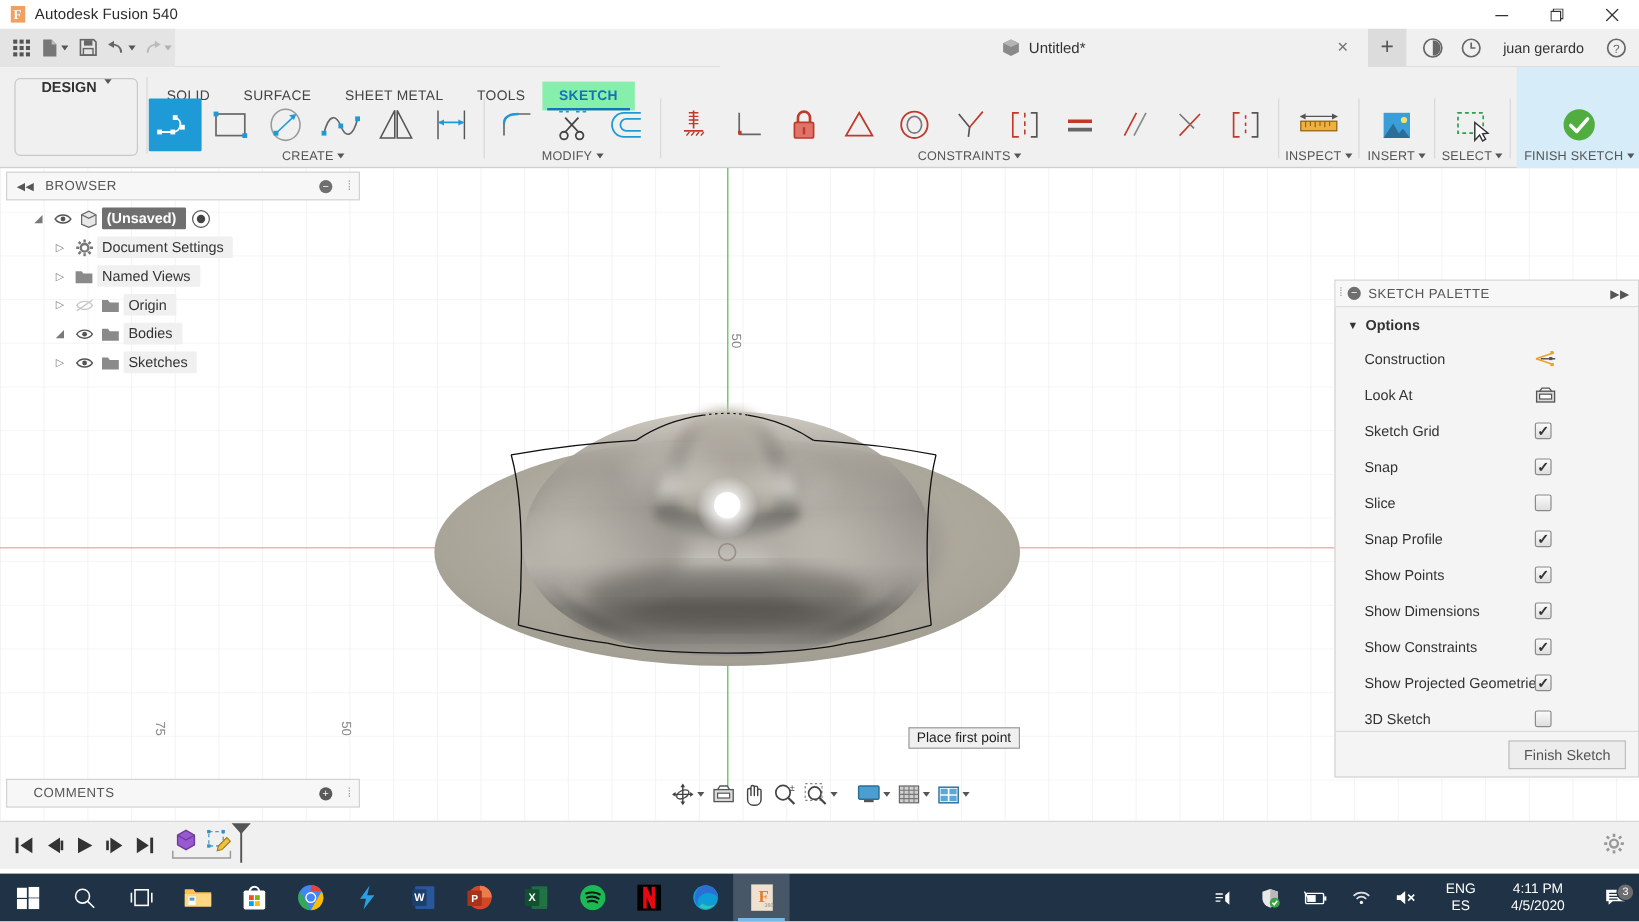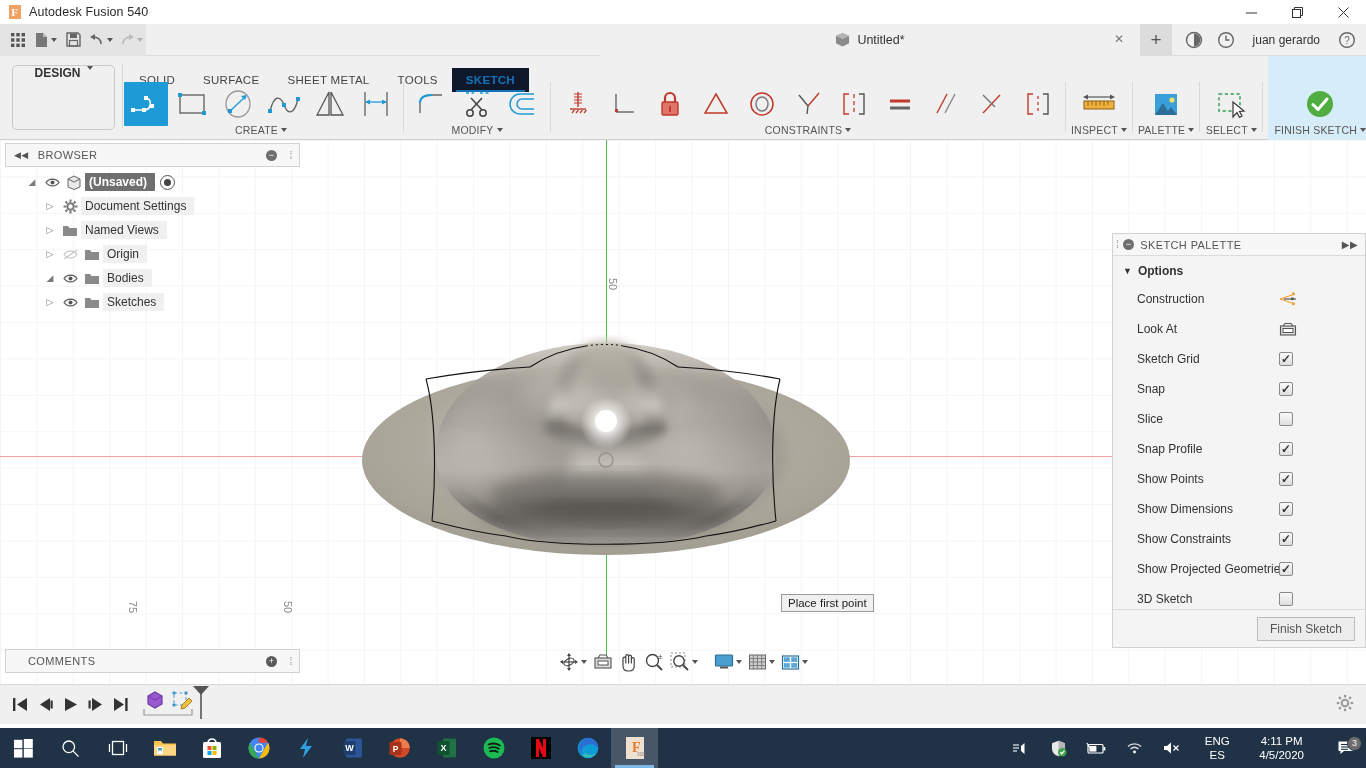--- a/index.html
+++ b/index.html
@@ -79,21 +79,21 @@
     display:flex; align-items:flex-start; justify-content:center; gap:6px;
     font-size:12px; font-weight:bold; color:#333; cursor:pointer;
   }
   .ribdivider { position:absolute; top:8px; width:1px; height:64px; background:#d8d8d8;}
 
   .tabrow { position:absolute; left:125px; top:0; height:24px; display:flex; align-items:flex-end;margin-top:12px;}
   .rtab {
     padding:4px 14px 4px; font-size:11.5px; color:#444; cursor:pointer;
     letter-spacing:.3px; position:relative; height:24px; line-height:16px;
   }
-  .rtab.active { background:#0f172a; color:#1473b8; font-weight:bold; }
+  .rtab.active { background:#86efac; color:#1473b8; font-weight:bold; }
   .rtab.active::after { content:""; position:absolute; left:4px; right:4px; bottom:0; height:2px; background:#1473b8;}
 
   .toolrow { position:absolute; left:124px; top:26px; height:58px; display:flex; align-items:flex-start;}
   .grp { display:flex; flex-direction:column; align-items:center; height:58px; position:relative;}
   .grp-icons { display:flex; align-items:center; height:44px; gap:2px;}
   .grp-label {
     font-size:10.5px; color:#555; display:flex; align-items:center; gap:3px;
     letter-spacing:.2px; margin-top:-2px;
   }
   .tool {
@@ -597,21 +597,21 @@
           <div class="tool">
             <svg width="34" height="32" viewBox="0 0 34 32">
               <rect x="6" y="6" width="22" height="21" fill="#3a9fd8"></rect>
               <circle cx="23" cy="12" r="2.6" fill="#f6e06a"></circle>
               <polygon points="6,27 14,15 21,27" fill="#2c6e96"></polygon>
               <polygon points="16,27 22,19 28,27" fill="#2c6e96"></polygon>
             </svg>
           </div>
         </div>
         <div class="grp-label">
-          <span>PALETTE</span>
+          <span>INSERT</span>
           <span class="caret-dn"></span>
         </div>
       </div>
 
       <div class="vsep"></div>
 
       <div class="grp big">
         <div class="grp-icons">
           <div class="tool">
             <svg width="36" height="32" viewBox="0 0 36 32">
@@ -745,21 +745,21 @@
       <div class="vc-box">RIGHT</div>
       <span class="vc-ax" style="left:12px; top:-6px; color:#7b7bd8;">Z</span>
       <span class="vc-ax" style="left:46px; top:28px; color:#5fc75f;">Y</span>
       <span class="vc-ax" style="left:-2px; top:32px; color:#e06666;">X</span>
       <svg width="52" height="50" style="position:absolute;left:0;top:0;pointer-events:none;">
         <line x1="7" y1="44" x2="7" y2="14" stroke="#a8a8e8" stroke-width="1"></line>
         <line x1="7" y1="44" x2="46" y2="38" stroke="#9fdba0" stroke-width="1"></line>
       </svg>
     </div>
 
-    <div class="tooltip-place" style="left:757px; top:454px;margin-left:24px;">Place first point</div>
+    <div class="tooltip-place" style="left:757px; top:466px;">Place first point</div>
   </div>
 
   <div class="browser">
     <span class="collapse">◀◀</span>
     <span>BROWSER</span>
     <span class="minus">−</span>
     <span class="grip">⁞</span>
   </div>
 
   <div class="tree">

